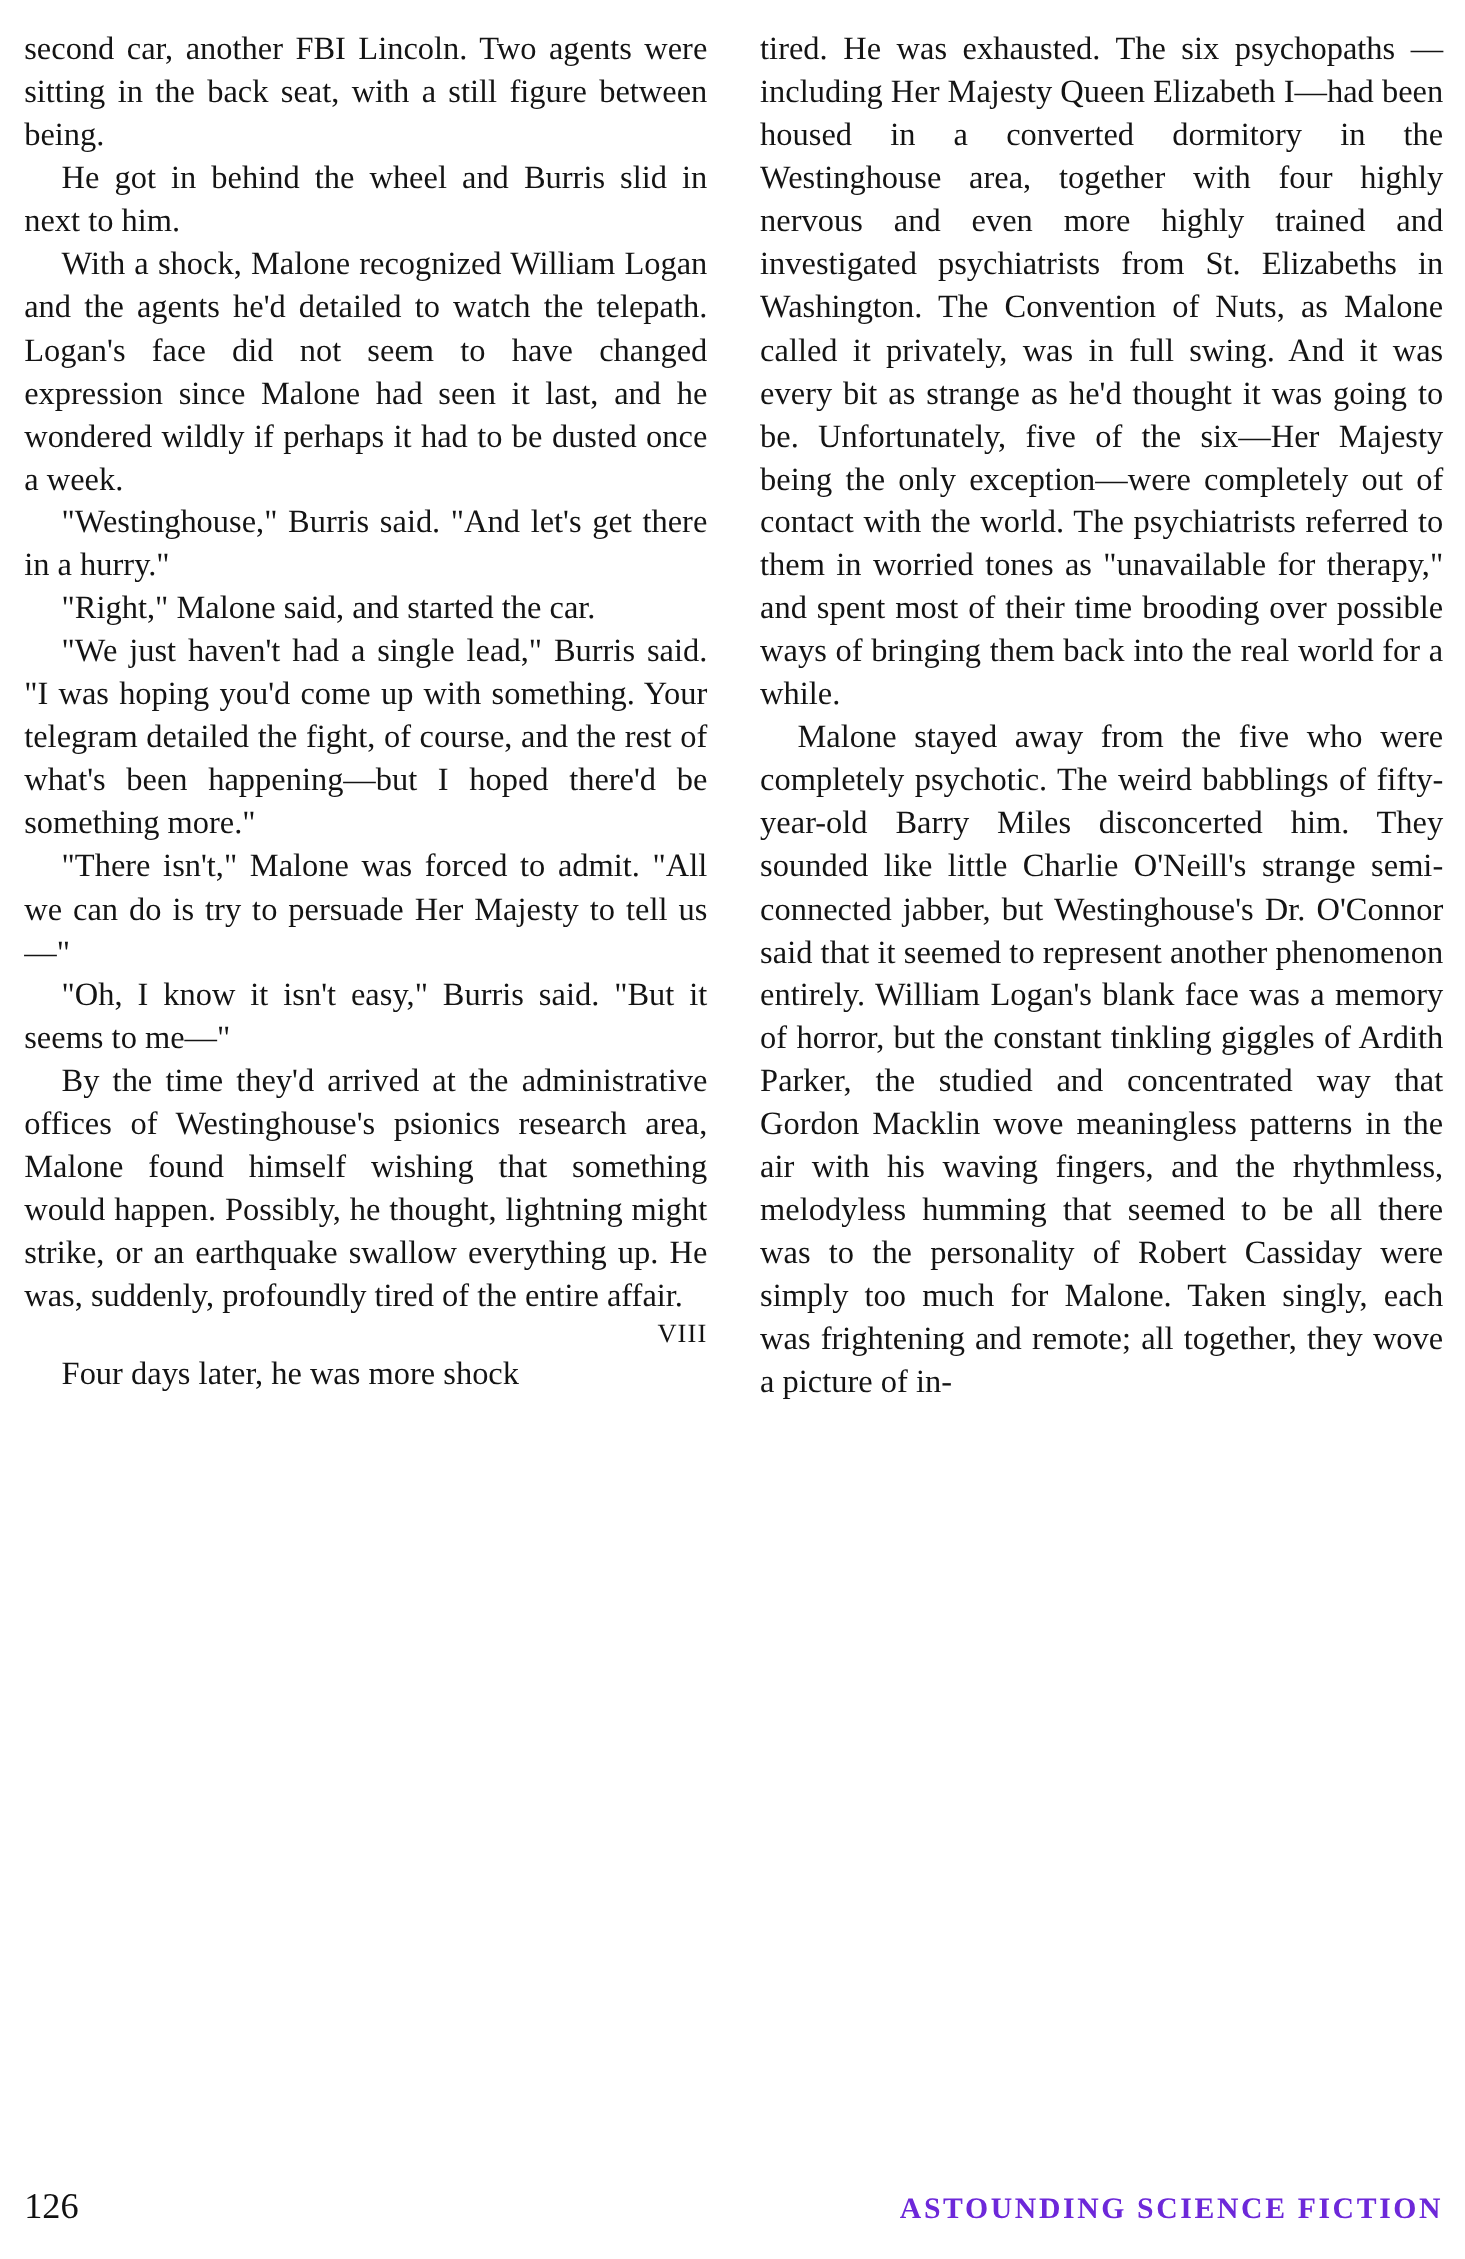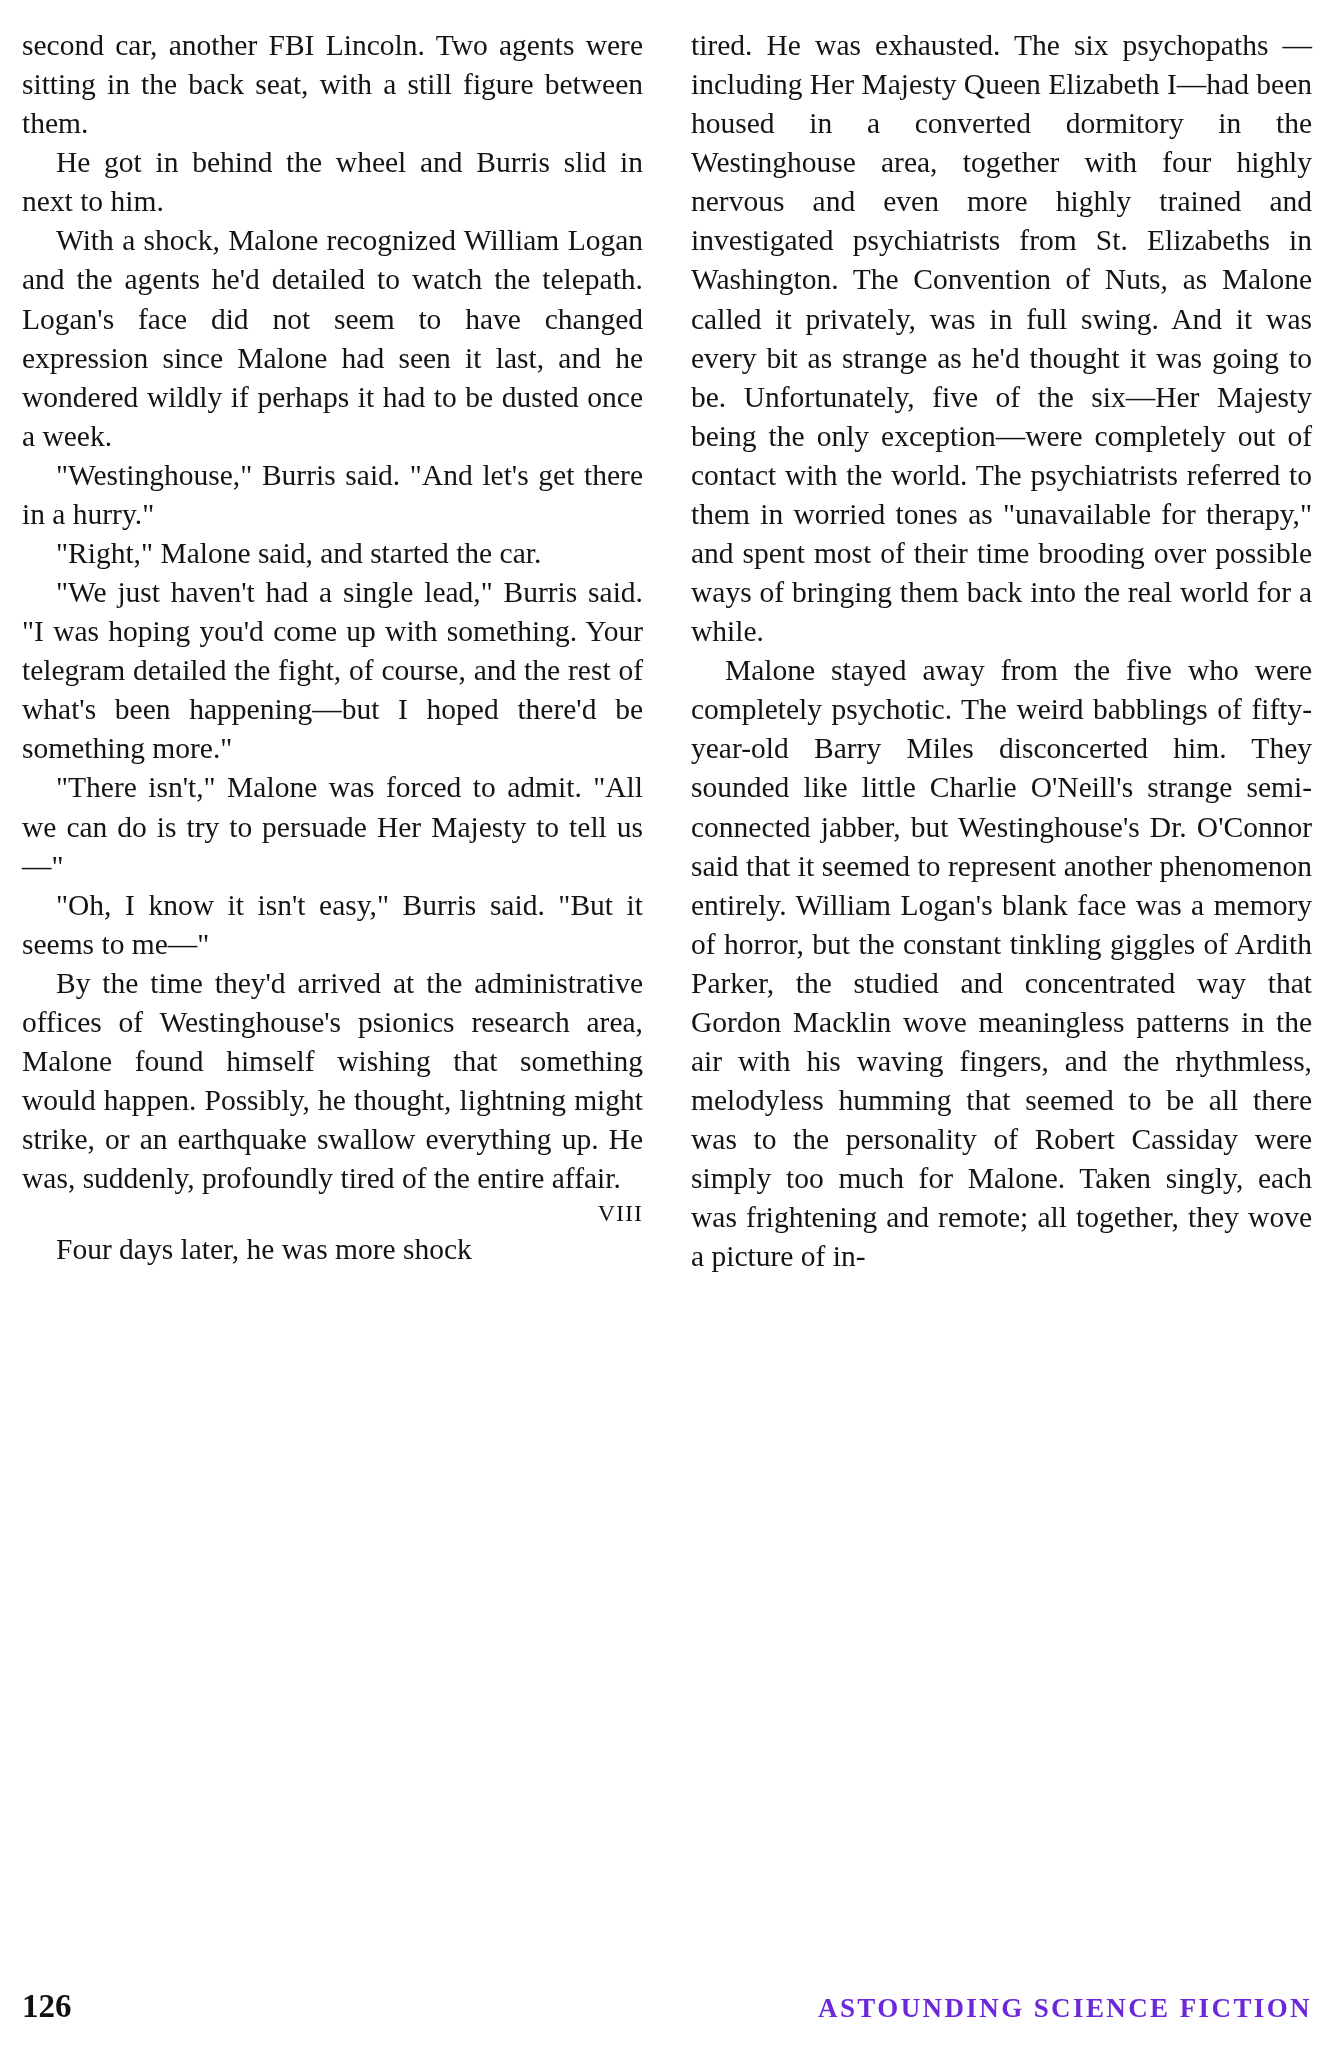--- a/index.html
+++ b/index.html
@@ -64,21 +64,21 @@
     right: 20px;
     bottom: 26px;
     height: 40px;
     display: flex;
     align-items: baseline;
     justify-content: space-between;
   }
   .folio {
     font-family: "Liberation Serif", serif;
     font-size: 33px;
-    font-weight: bold;
+    font-weight: normal;
     color: #111;
     letter-spacing: 0px;
   }
   .running-head {
     font-family: "Liberation Serif", serif;
     font-size: 27px;
     font-weight: bold;
     letter-spacing: 2.4px;
     color: #6d28d9;
   }
@@ -88,21 +88,21 @@
   }
 </style>
 </head>
 <body>
 
 <div class="page">
 
   <div class="columns">
 
     <div class="col">
-      <p class="first">second car, another FBI Lincoln. Two agents were sitting in the back seat, with a still figure between them.</p>
+      <p class="first">second car, another FBI Lincoln. Two agents were sitting in the back seat, with a still figure between being.</p>
       <p class="indent">He got in behind the wheel and Burris slid in next to him.</p>
       <p class="indent">With a shock, Malone recognized William Logan and the agents he'd detailed to watch the telepath. Logan's face did not seem to have changed expression since Malone had seen it last, and he wondered wildly if perhaps it had to be dusted once a week.</p>
       <p class="indent">"Westinghouse," Burris said. "And let's get there in a hurry."</p>
       <p class="indent">"Right," Malone said, and started the car.</p>
       <p class="indent">"We just haven't had a single lead," Burris said. "I was hoping you'd come up with something. Your telegram detailed the fight, of course, and the rest of what's been happening—but I hoped there'd be something more."</p>
       <p class="indent">"There isn't," Malone was forced to admit. "All we can do is try to persuade Her Majesty to tell us—"</p>
       <p class="indent">"Oh, I know it isn't easy," Burris said. "But it seems to me—"</p>
       <p class="indent">By the time they'd arrived at the administrative offices of Westinghouse's psionics research area, Malone found himself wishing that something would happen. Possibly, he thought, lightning might strike, or an earthquake swallow everything up. He was, suddenly, profoundly tired of the entire affair.</p>
       <p class="chapter-num">VIII</p>
       <p class="indent">Four days later, he was more shock</p>

